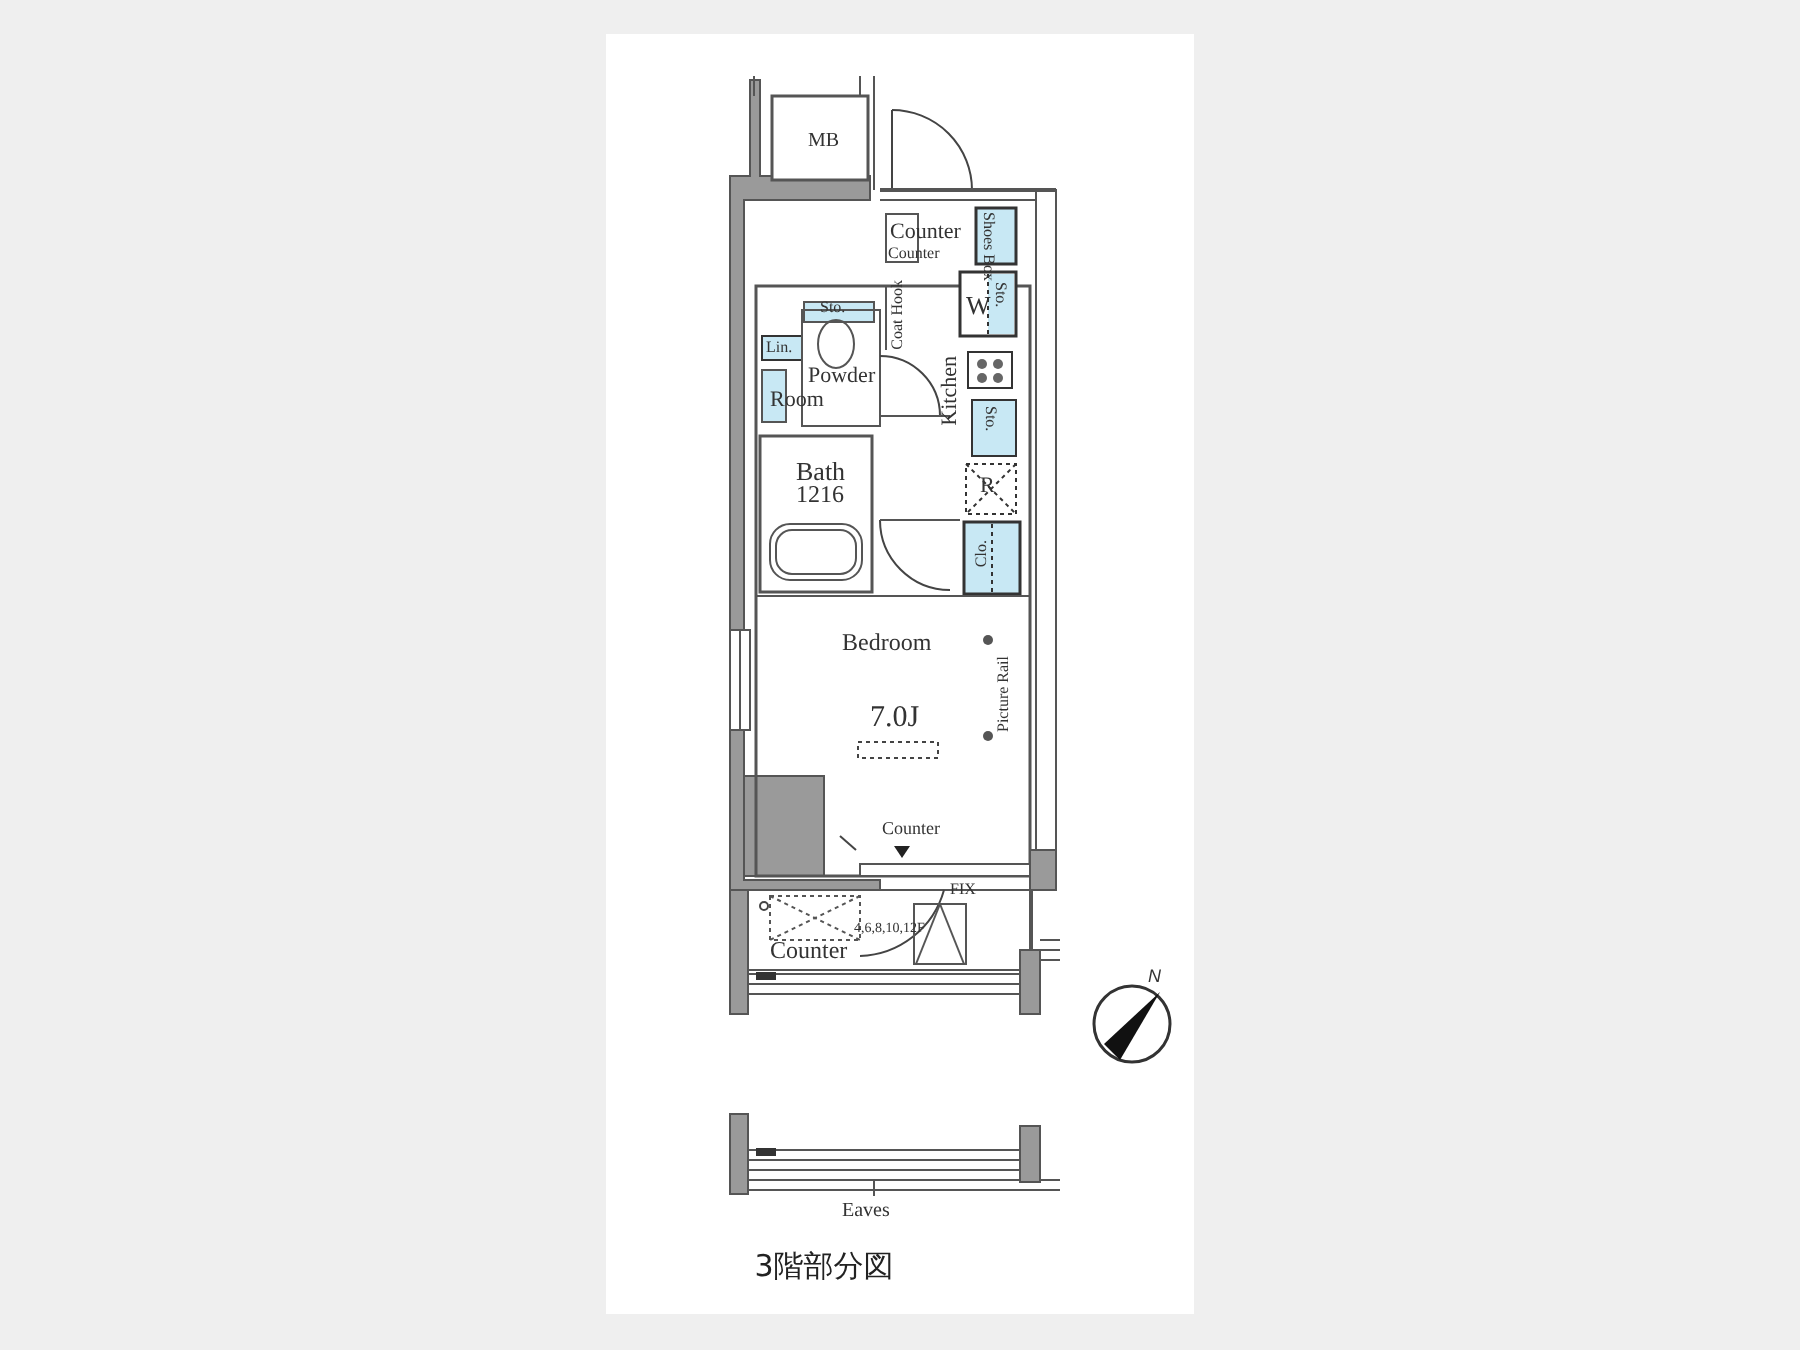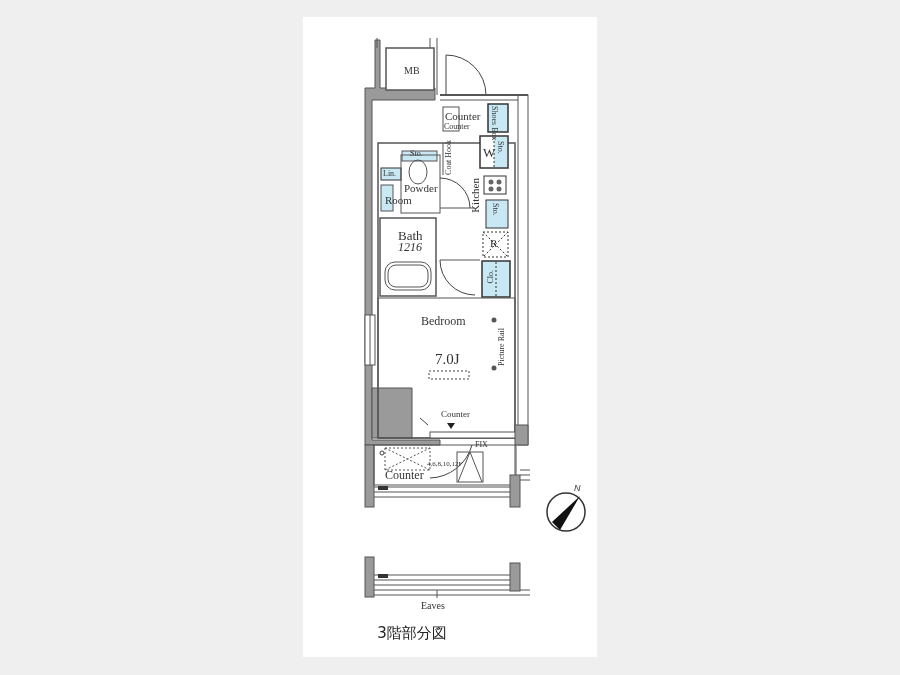--- a/index.html
+++ b/index.html
@@ -169,21 +169,21 @@
 <div class="lbl vert" style="left:496px; top:141px; font-size:8px;">Sto.</div>
 <div class="lbl vert" style="left:445px; top:140px; font-size:8px; transform:rotate(180deg);">Coat Hook</div>
 <div class="lbl" style="left:410px; top:150px; font-size:8px;">Sto.</div>
 <div class="lbl" style="left:383px; top:170px; font-size:8px;">Lin.</div>
 <div class="lbl" style="left:404px; top:183px; font-size:11px;">Powder</div>
 <div class="lbl" style="left:385px; top:195px; font-size:11px;">Room</div>
 <div class="lbl vert" style="left:470px; top:178px; font-size:11px; transform:rotate(180deg);">Kitchen</div>
 <div class="lbl vert" style="left:491px; top:203px; font-size:8px;">Sto.</div>
 <div class="lbl" style="left:490px; top:238px; font-size:11px;">R</div>
 <div class="lbl" style="left:398px; top:229px; font-size:13px;">Bath</div>
-<div class="lbl" style="left:398px; top:241px; font-size:12px;font-style:italic;">1216</div>
+<div class="lbl" style="left:398px; top:241px; font-size:12px;">1216</div>
 <div class="lbl vert" style="left:487px; top:270px; font-size:8px; transform:rotate(180deg);">Clo.</div>
 <div class="lbl" style="left:421px; top:315px; font-size:12px;">Bedroom</div>
 <div class="lbl" style="left:435px; top:352px; font-size:15px;">7.0J</div>
 <div class="lbl vert" style="left:498px; top:328px; font-size:8px; transform:rotate(180deg);">Picture Rail</div>
 <div class="lbl" style="left:441px; top:410px; font-size:9px;">Counter</div>
 <div class="lbl" style="left:475px; top:441px; font-size:8px;">FIX</div>
 <div class="lbl" style="left:427px; top:461px; font-size:7px;">4,6,8,10,12F</div>
 <div class="lbl" style="left:385px; top:469px; font-size:12px;">Counter</div>
 <div class="lbl" style="left:574px; top:484px; font-size:9px; font-style:italic; font-family:'Liberation Sans', sans-serif;">N</div>
 <div class="lbl" style="left:421px; top:601px; font-size:10px;text-align:center;">Eaves</div>

